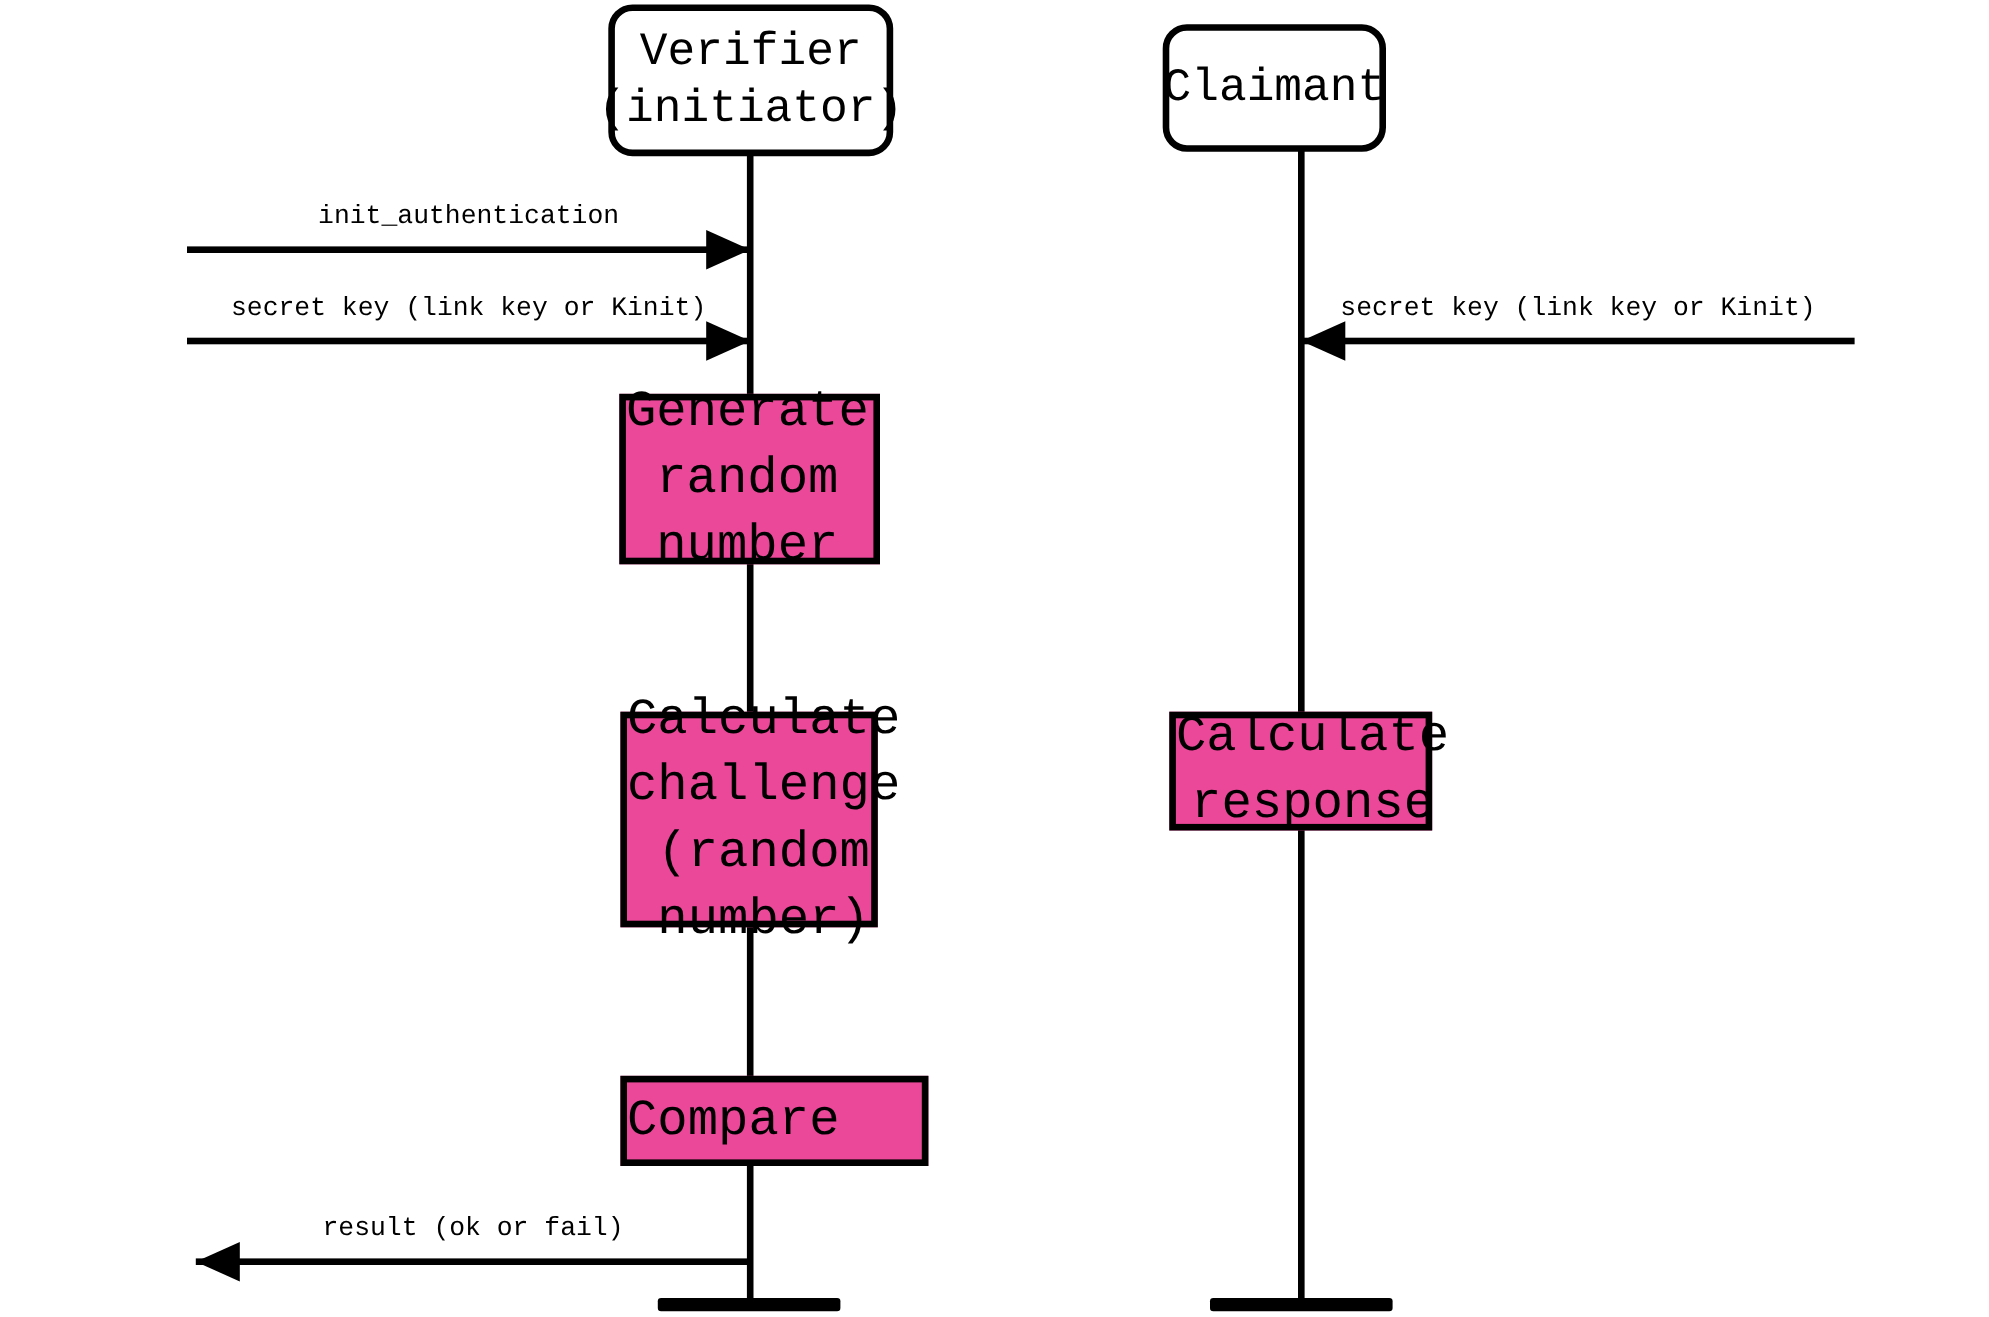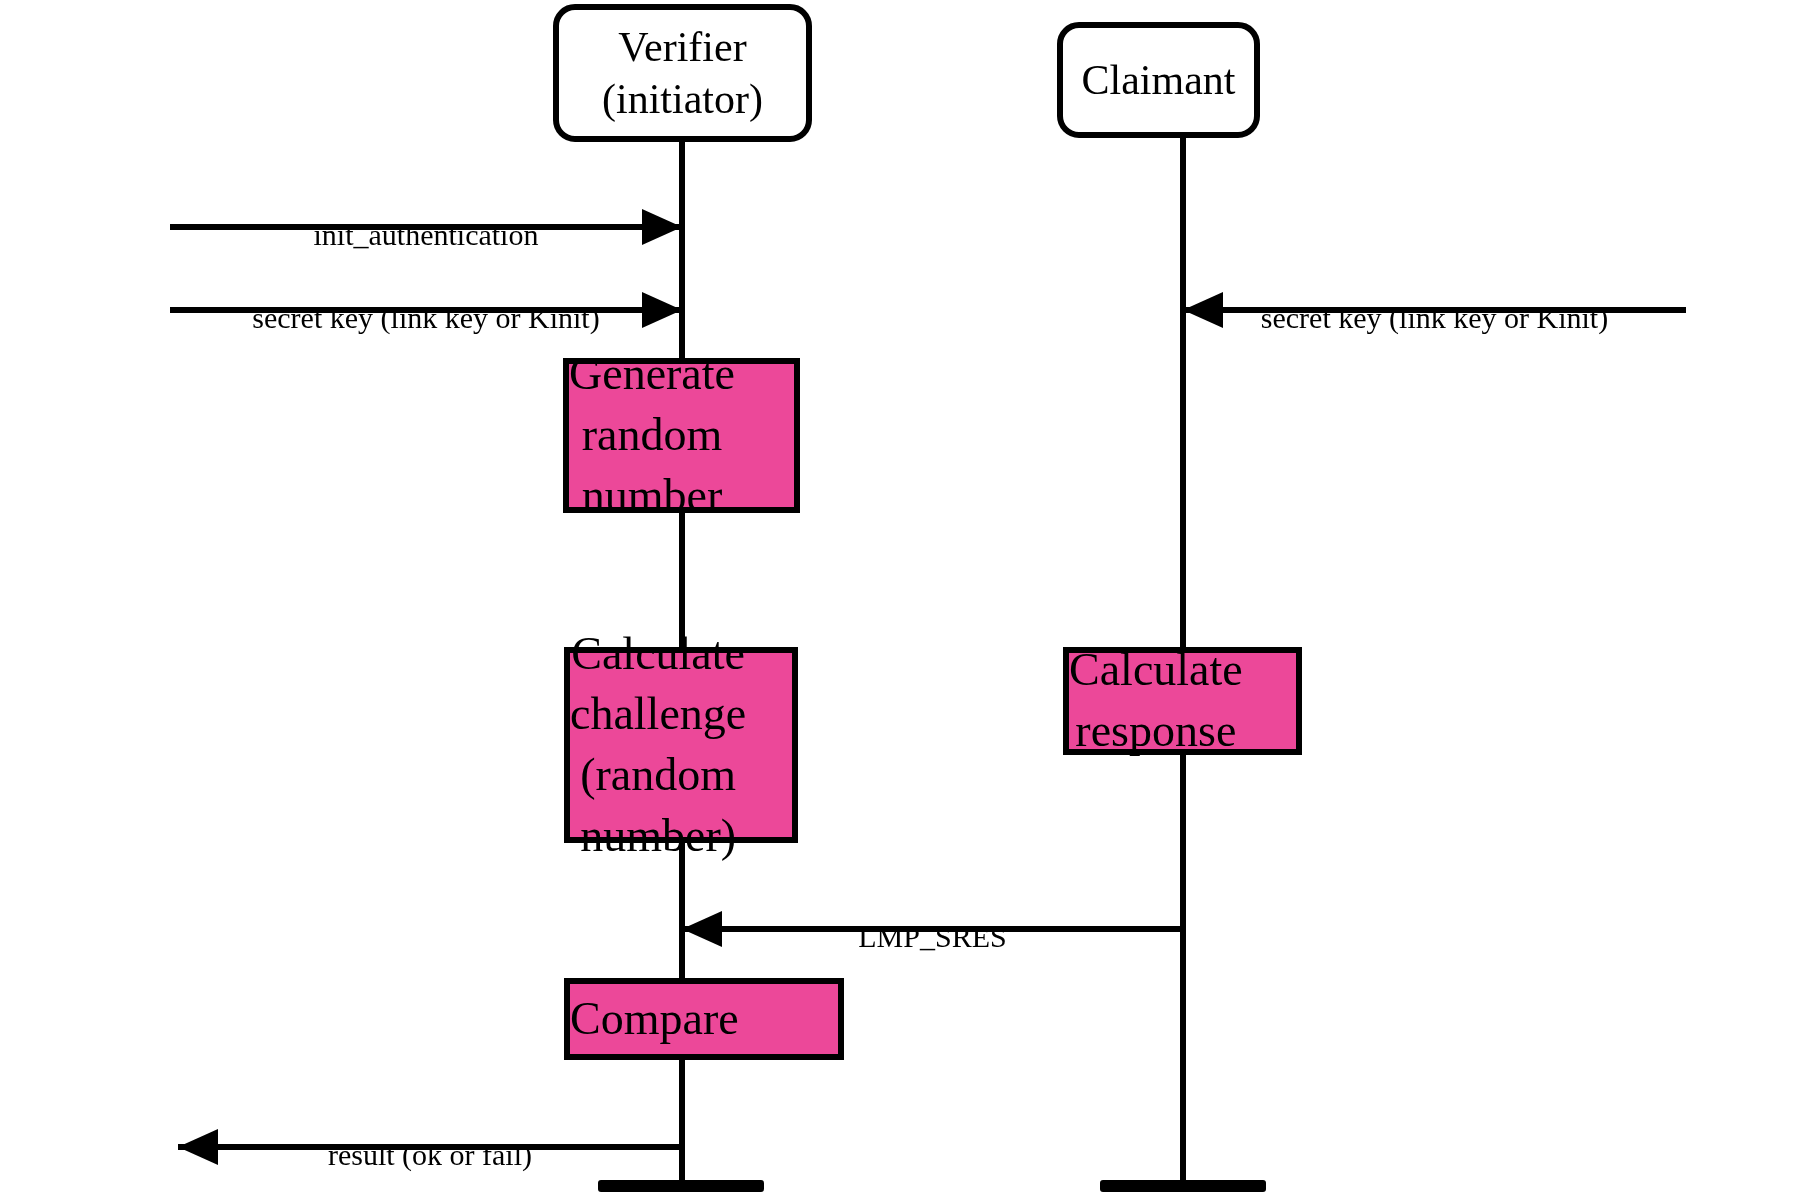--- a/index.html
+++ b/index.html
@@ -5,21 +5,21 @@
   html, body {
     margin: 0;
     padding: 0;
     background: #ffffff;
   }
   .canvas {
     position: relative;
     width: 1808px;
     height: 1197px;
     background: #ffffff;
-    font-family: Liberation Serif, serif;
+    font-family: Liberation Mono, monospace;
     color: #000000;
     overflow: hidden;
   }
   
   .actor {
     position: absolute;
     box-sizing: border-box;
     border: 6px solid #000000;
     border-radius: 22px;
     background: #ffffff;
@@ -68,24 +68,23 @@
     height: 70px;
     z-index: 3;
   }
   .msg .label {
     position: absolute;
     left: 0;
     right: 0;
     top: 0;
     height: 40px;
     text-align: center;
-    font-size: 30px;
+    font-size: 24px;
     line-height: 40px;
     white-space: nowrap;
-    margin-top: 37px;
   }
   .msg .line {
     position: absolute;
     left: 0;
     right: 0;
     top: 46px;
     height: 6px;
     background: #000000;
   }
   .msg .head-right {
@@ -155,25 +154,20 @@
 challenge
 (random
 number)</span>
   </div>
 
   <div class="process" style="left:1063px; top:647px; width:239px; height:108px;">
     <span>Calculate
 response</span>
   </div>
 
-  <div class="msg" style="left:682px; top:880px; width:501px;">
-    <div class="label">LMP_SRES</div>
-    <div class="line"></div>
-    <div class="head-left"></div>
-  </div>
 
   <div class="process" style="left:564px; top:978px; width:280px; height:82px;">
     <span>Compare</span>
   </div>
 
   <div class="msg" style="left:178px; top:1098px; width:504px;">
     <div class="label">result (ok or fail)</div>
     <div class="line"></div>
     <div class="head-left"></div>
   </div>

